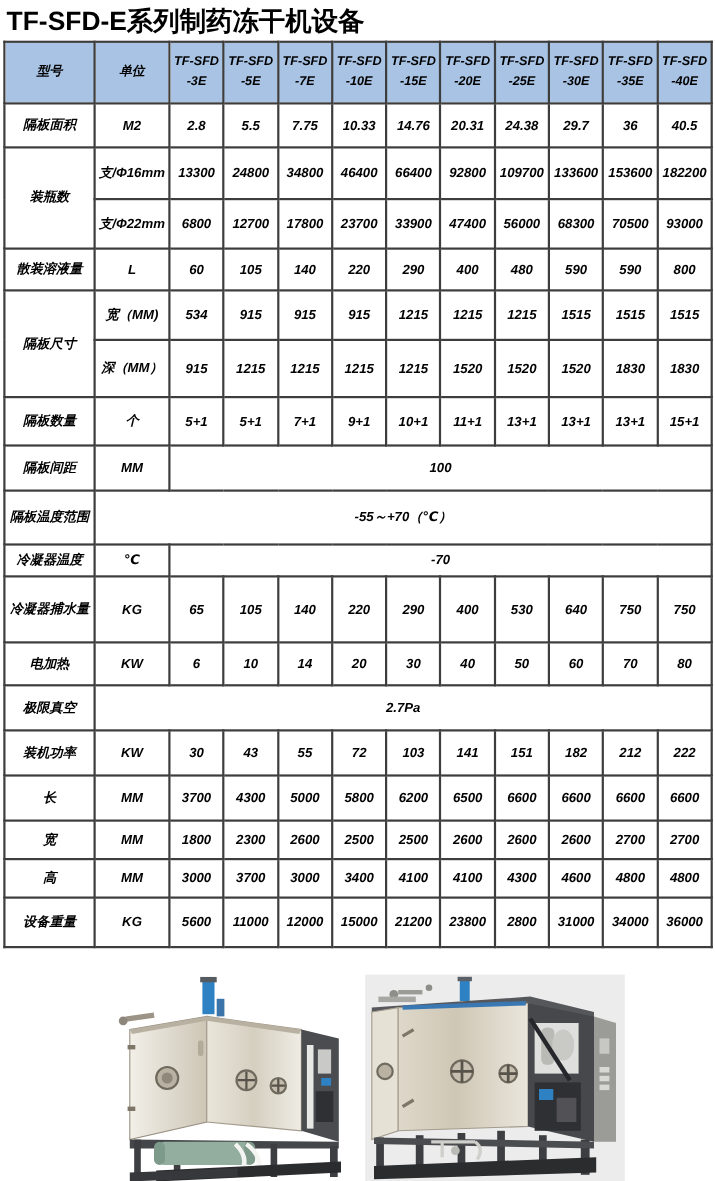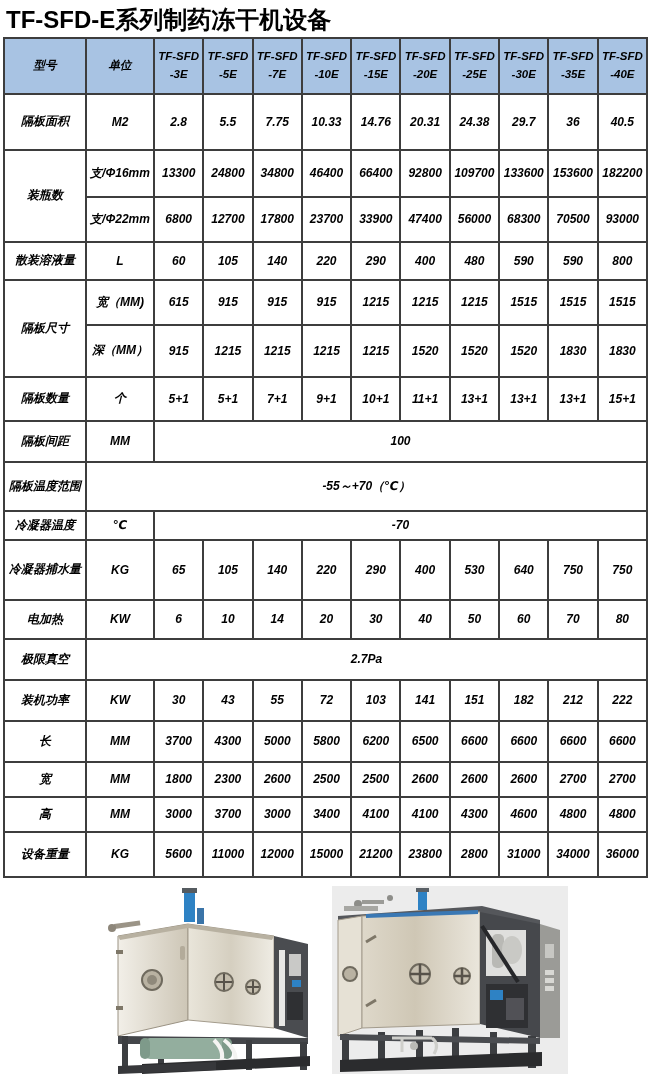--- a/index.html
+++ b/index.html
@@ -82,21 +82,21 @@
 -25E</th>
         <th>TF-SFD
 -30E</th>
         <th>TF-SFD
 -35E</th>
         <th>TF-SFD
 -40E</th>
       </tr>
   </thead>
   <tbody id="spec-body">
-      <tr style="height: 56px; margin-top: 40px;">
+      <tr style="height: 40px; margin-top: 40px;">
         <td class="c-label">隔板面积</td>
         <td class="c-unit">M2</td>
         <td class="c-value">2.8</td>
         <td class="c-value">5.5</td>
         <td class="c-value">7.75</td>
         <td class="c-value">10.33</td>
         <td class="c-value">14.76</td>
         <td class="c-value">20.31</td>
         <td class="c-value">24.38</td>
         <td class="c-value">29.7</td>
@@ -140,21 +140,21 @@
         <td class="c-value">290</td>
         <td class="c-value">400</td>
         <td class="c-value">480</td>
         <td class="c-value">590</td>
         <td class="c-value">590</td>
         <td class="c-value">800</td>
       </tr>
       <tr style="height: 45px;">
         <td class="c-label" rowspan="2">隔板尺寸</td>
         <td class="c-unit">宽（MM)</td>
-        <td class="c-value">615</td>
+        <td class="c-value">534</td>
         <td class="c-value">915</td>
         <td class="c-value">915</td>
         <td class="c-value">915</td>
         <td class="c-value">1215</td>
         <td class="c-value">1215</td>
         <td class="c-value">1215</td>
         <td class="c-value">1515</td>
         <td class="c-value">1515</td>
         <td class="c-value">1515</td>
       </tr>

